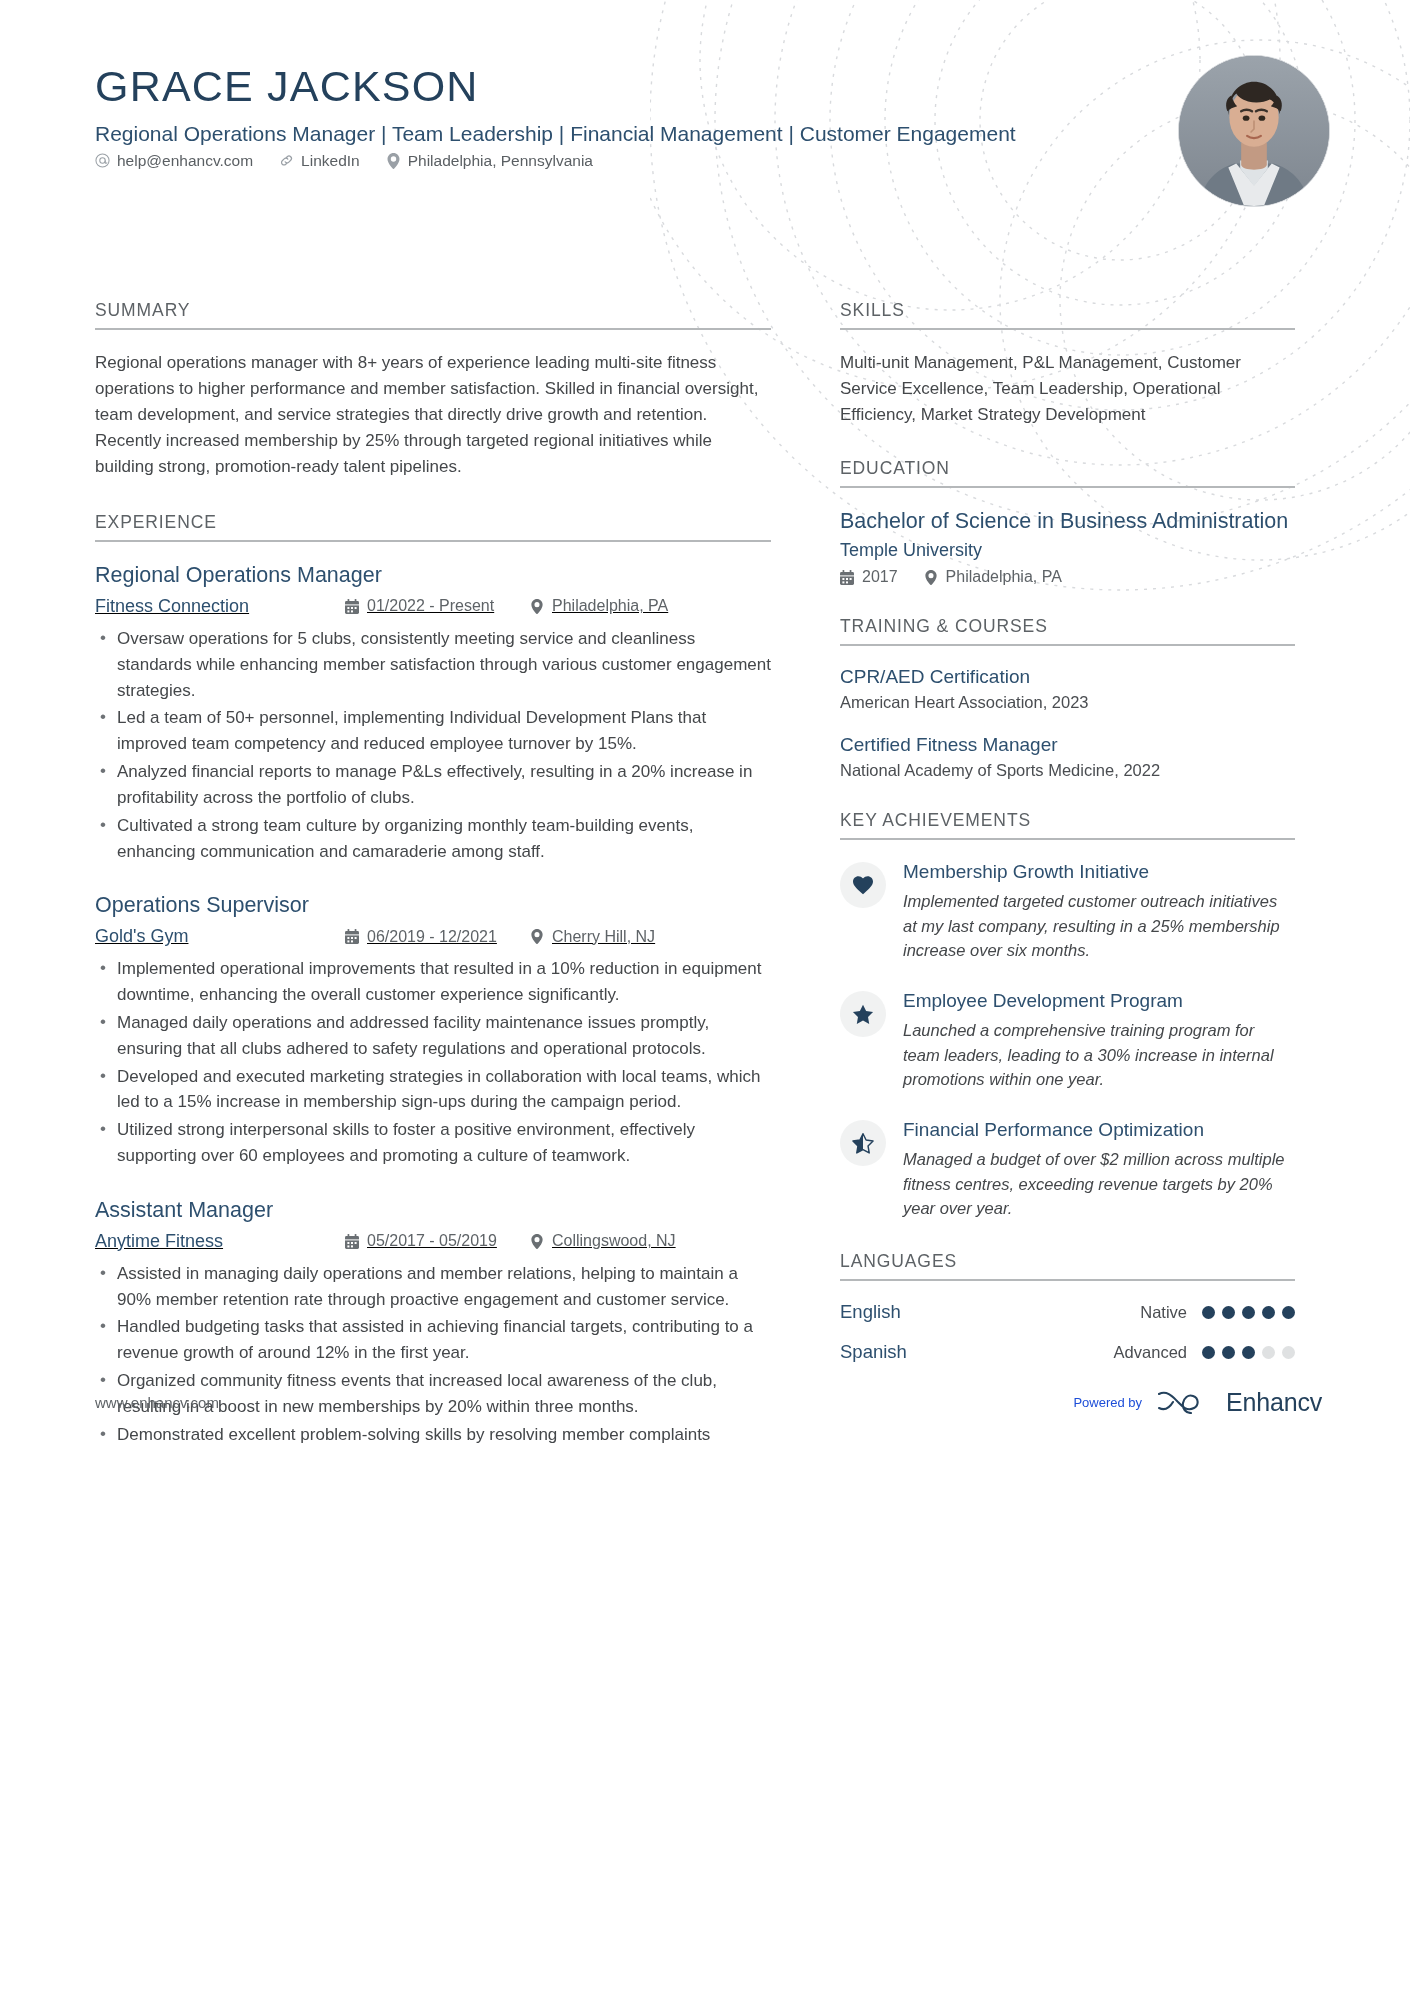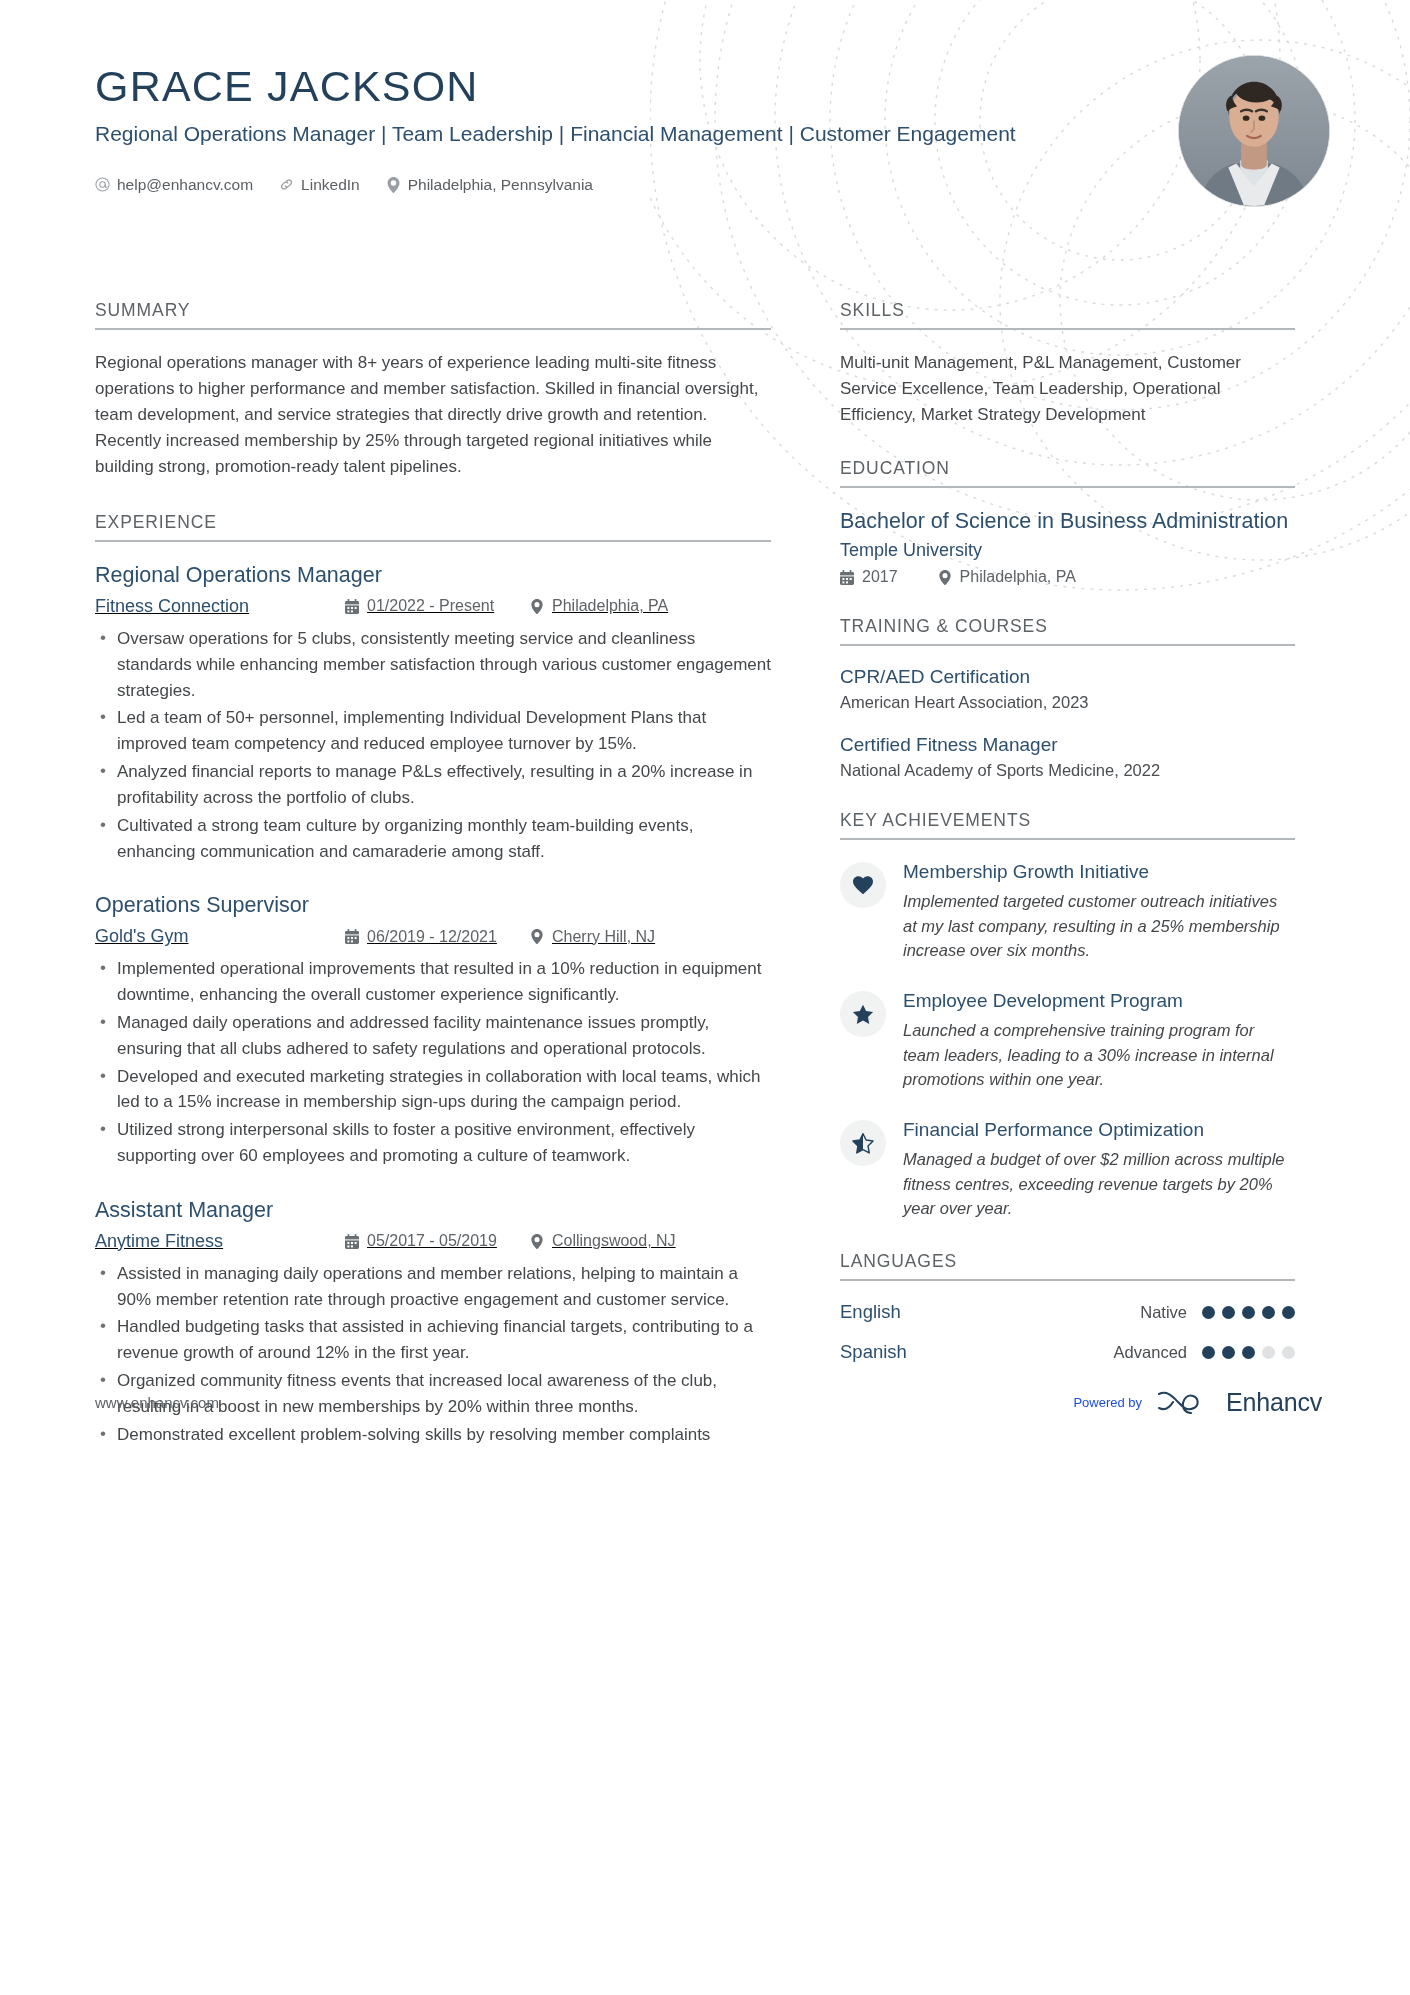--- a/index.html
+++ b/index.html
@@ -44,21 +44,21 @@
   }
   .headline {
     margin-top: 10px;
     font-size: 21px;
     color: #2d4f6e;
     font-weight: 400;
     line-height: 1.32;
     max-width: 1000px;
   }
   .contacts {
-    margin-top: 28px;
+    margin-top: 4px;
     display: flex;
     align-items: center;
     gap: 26px;
     font-size: 15.5px;
     color: #5a5f63;
   }
   .contact {
     display: flex;
     align-items: center;
     gap: 7px;
@@ -181,21 +181,21 @@
     margin-bottom: 6px;
   }
   .edu-school {
     font-size: 18px;
     color: #2d4f6e;
     margin-bottom: 7px;
   }
   .edu-meta {
     display: flex;
     align-items: center;
-    gap: 40px;
+    gap: 26px;
   }
 
   
   .course { margin-bottom: 22px; }
   .course:last-child { margin-bottom: 0; }
   .course-name {
     font-size: 19px;
     color: #2d4f6e;
     margin-bottom: 5px;
   }

